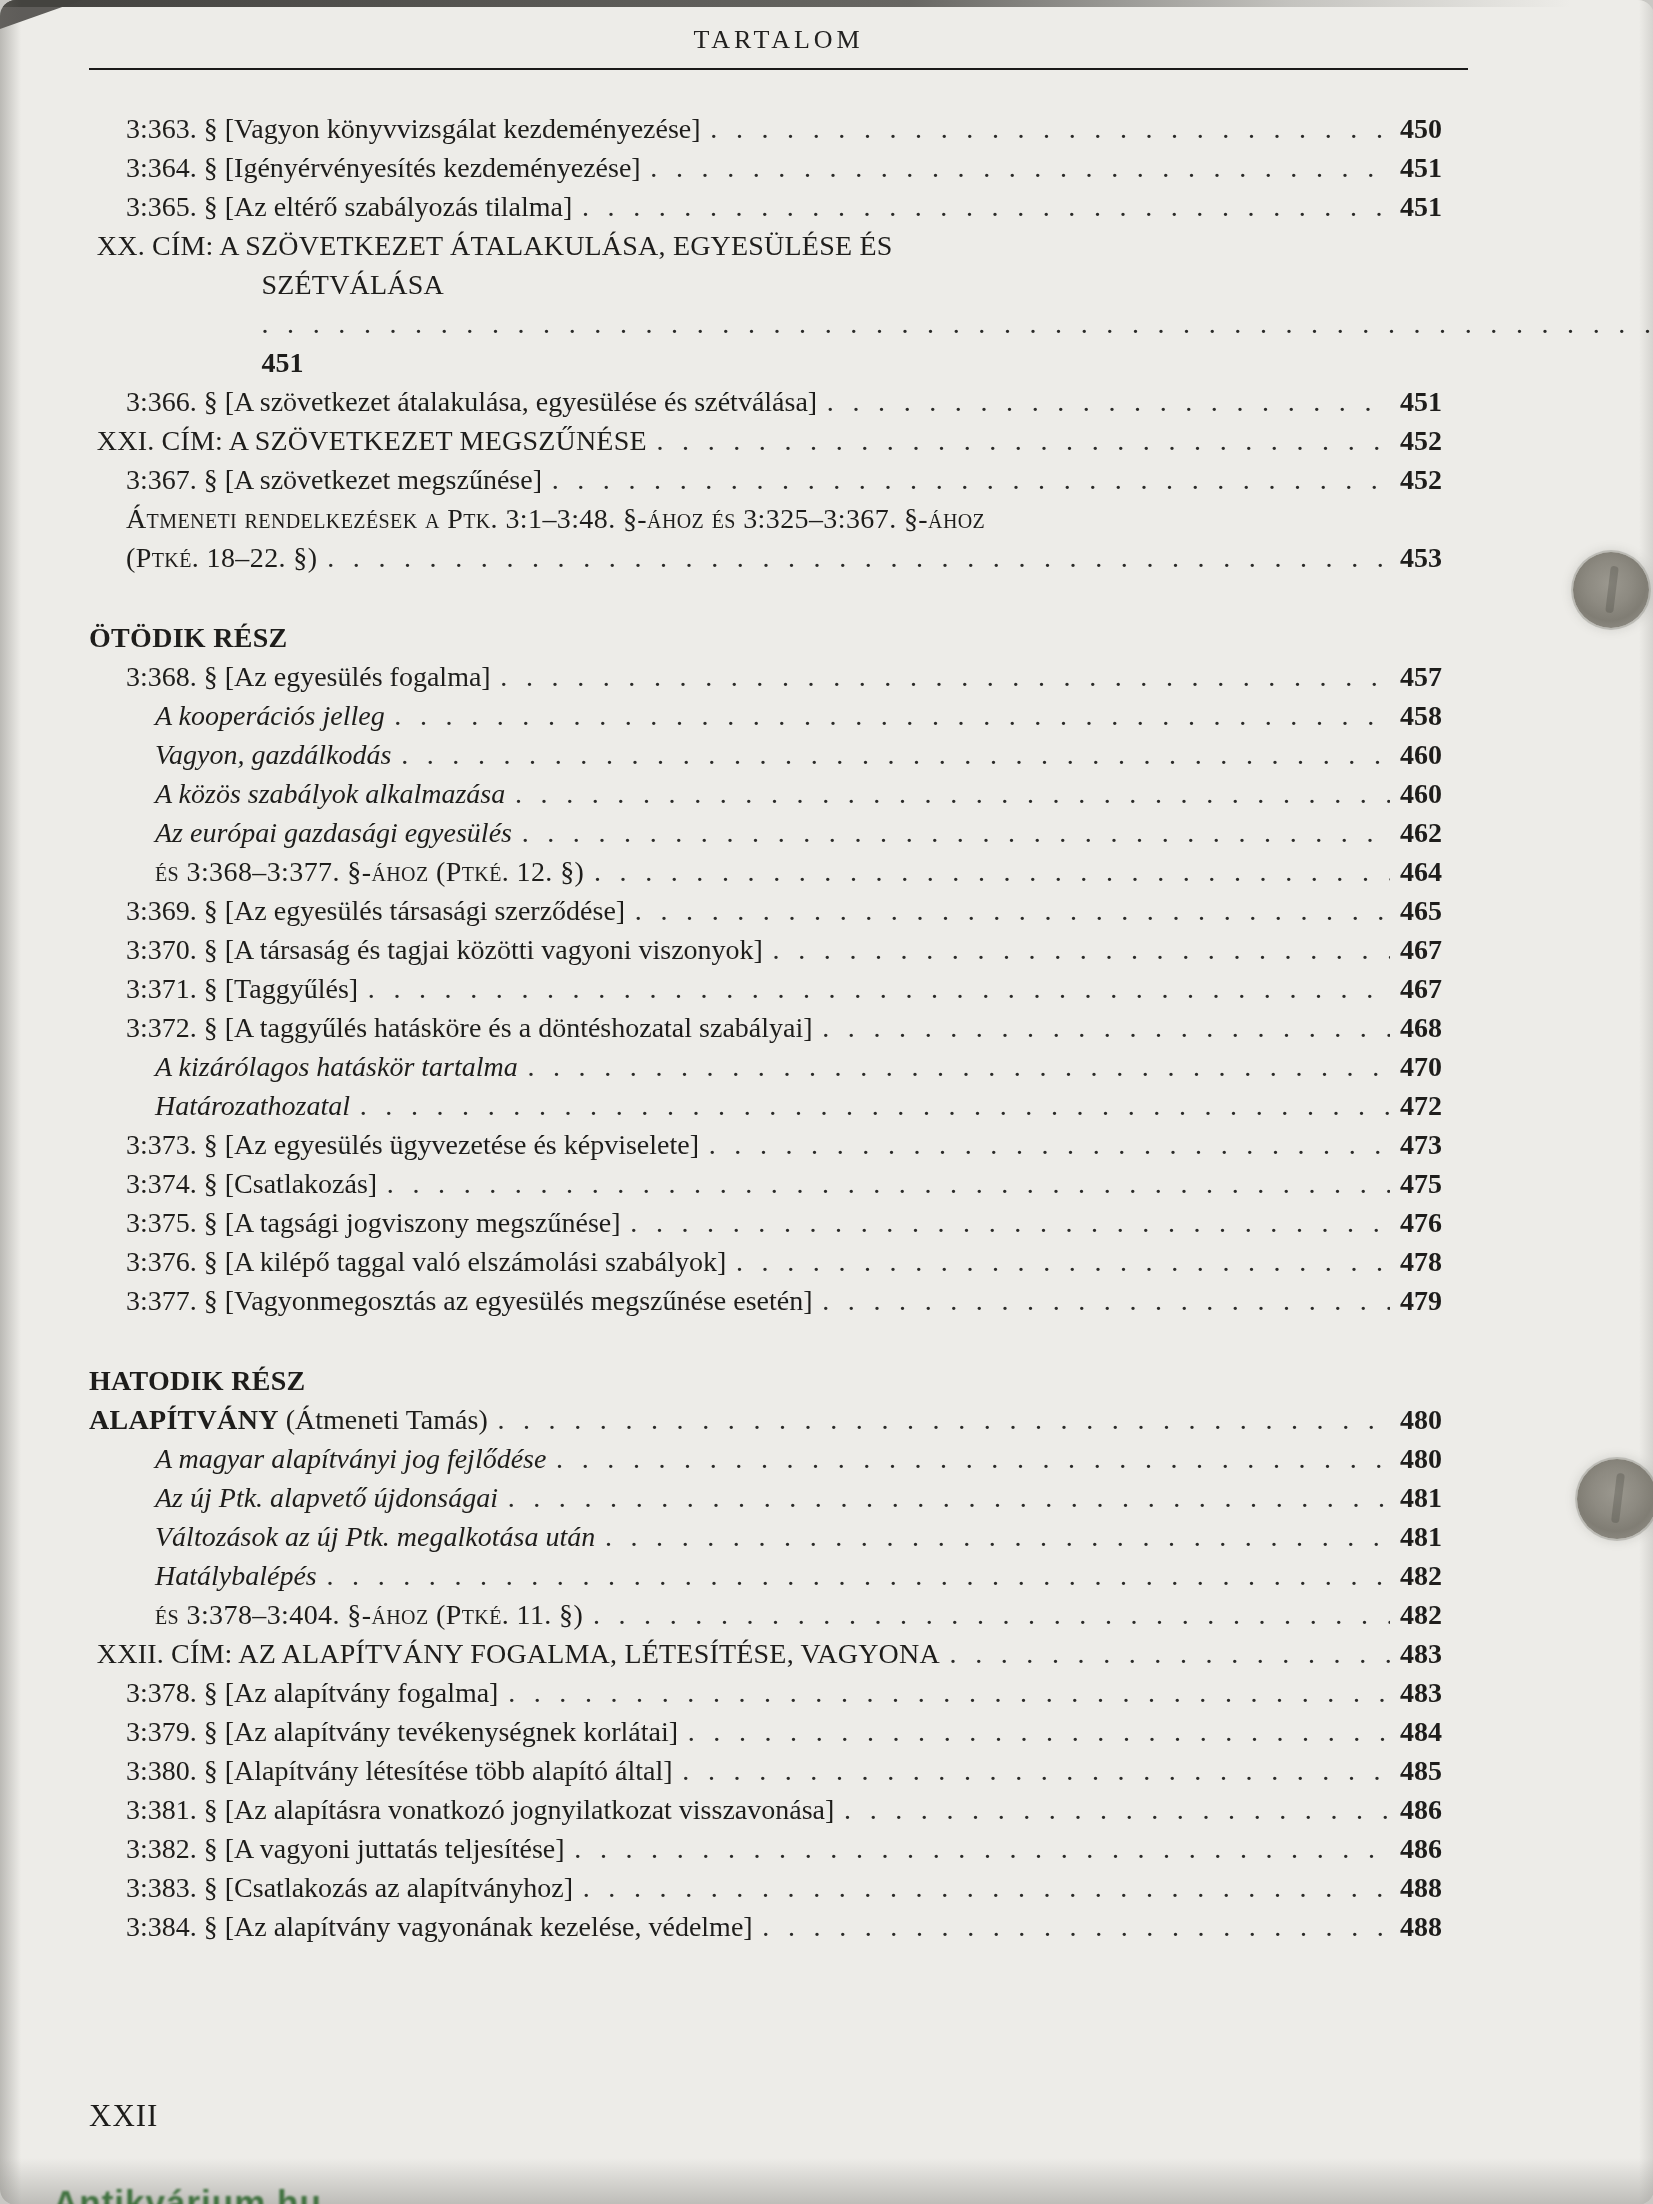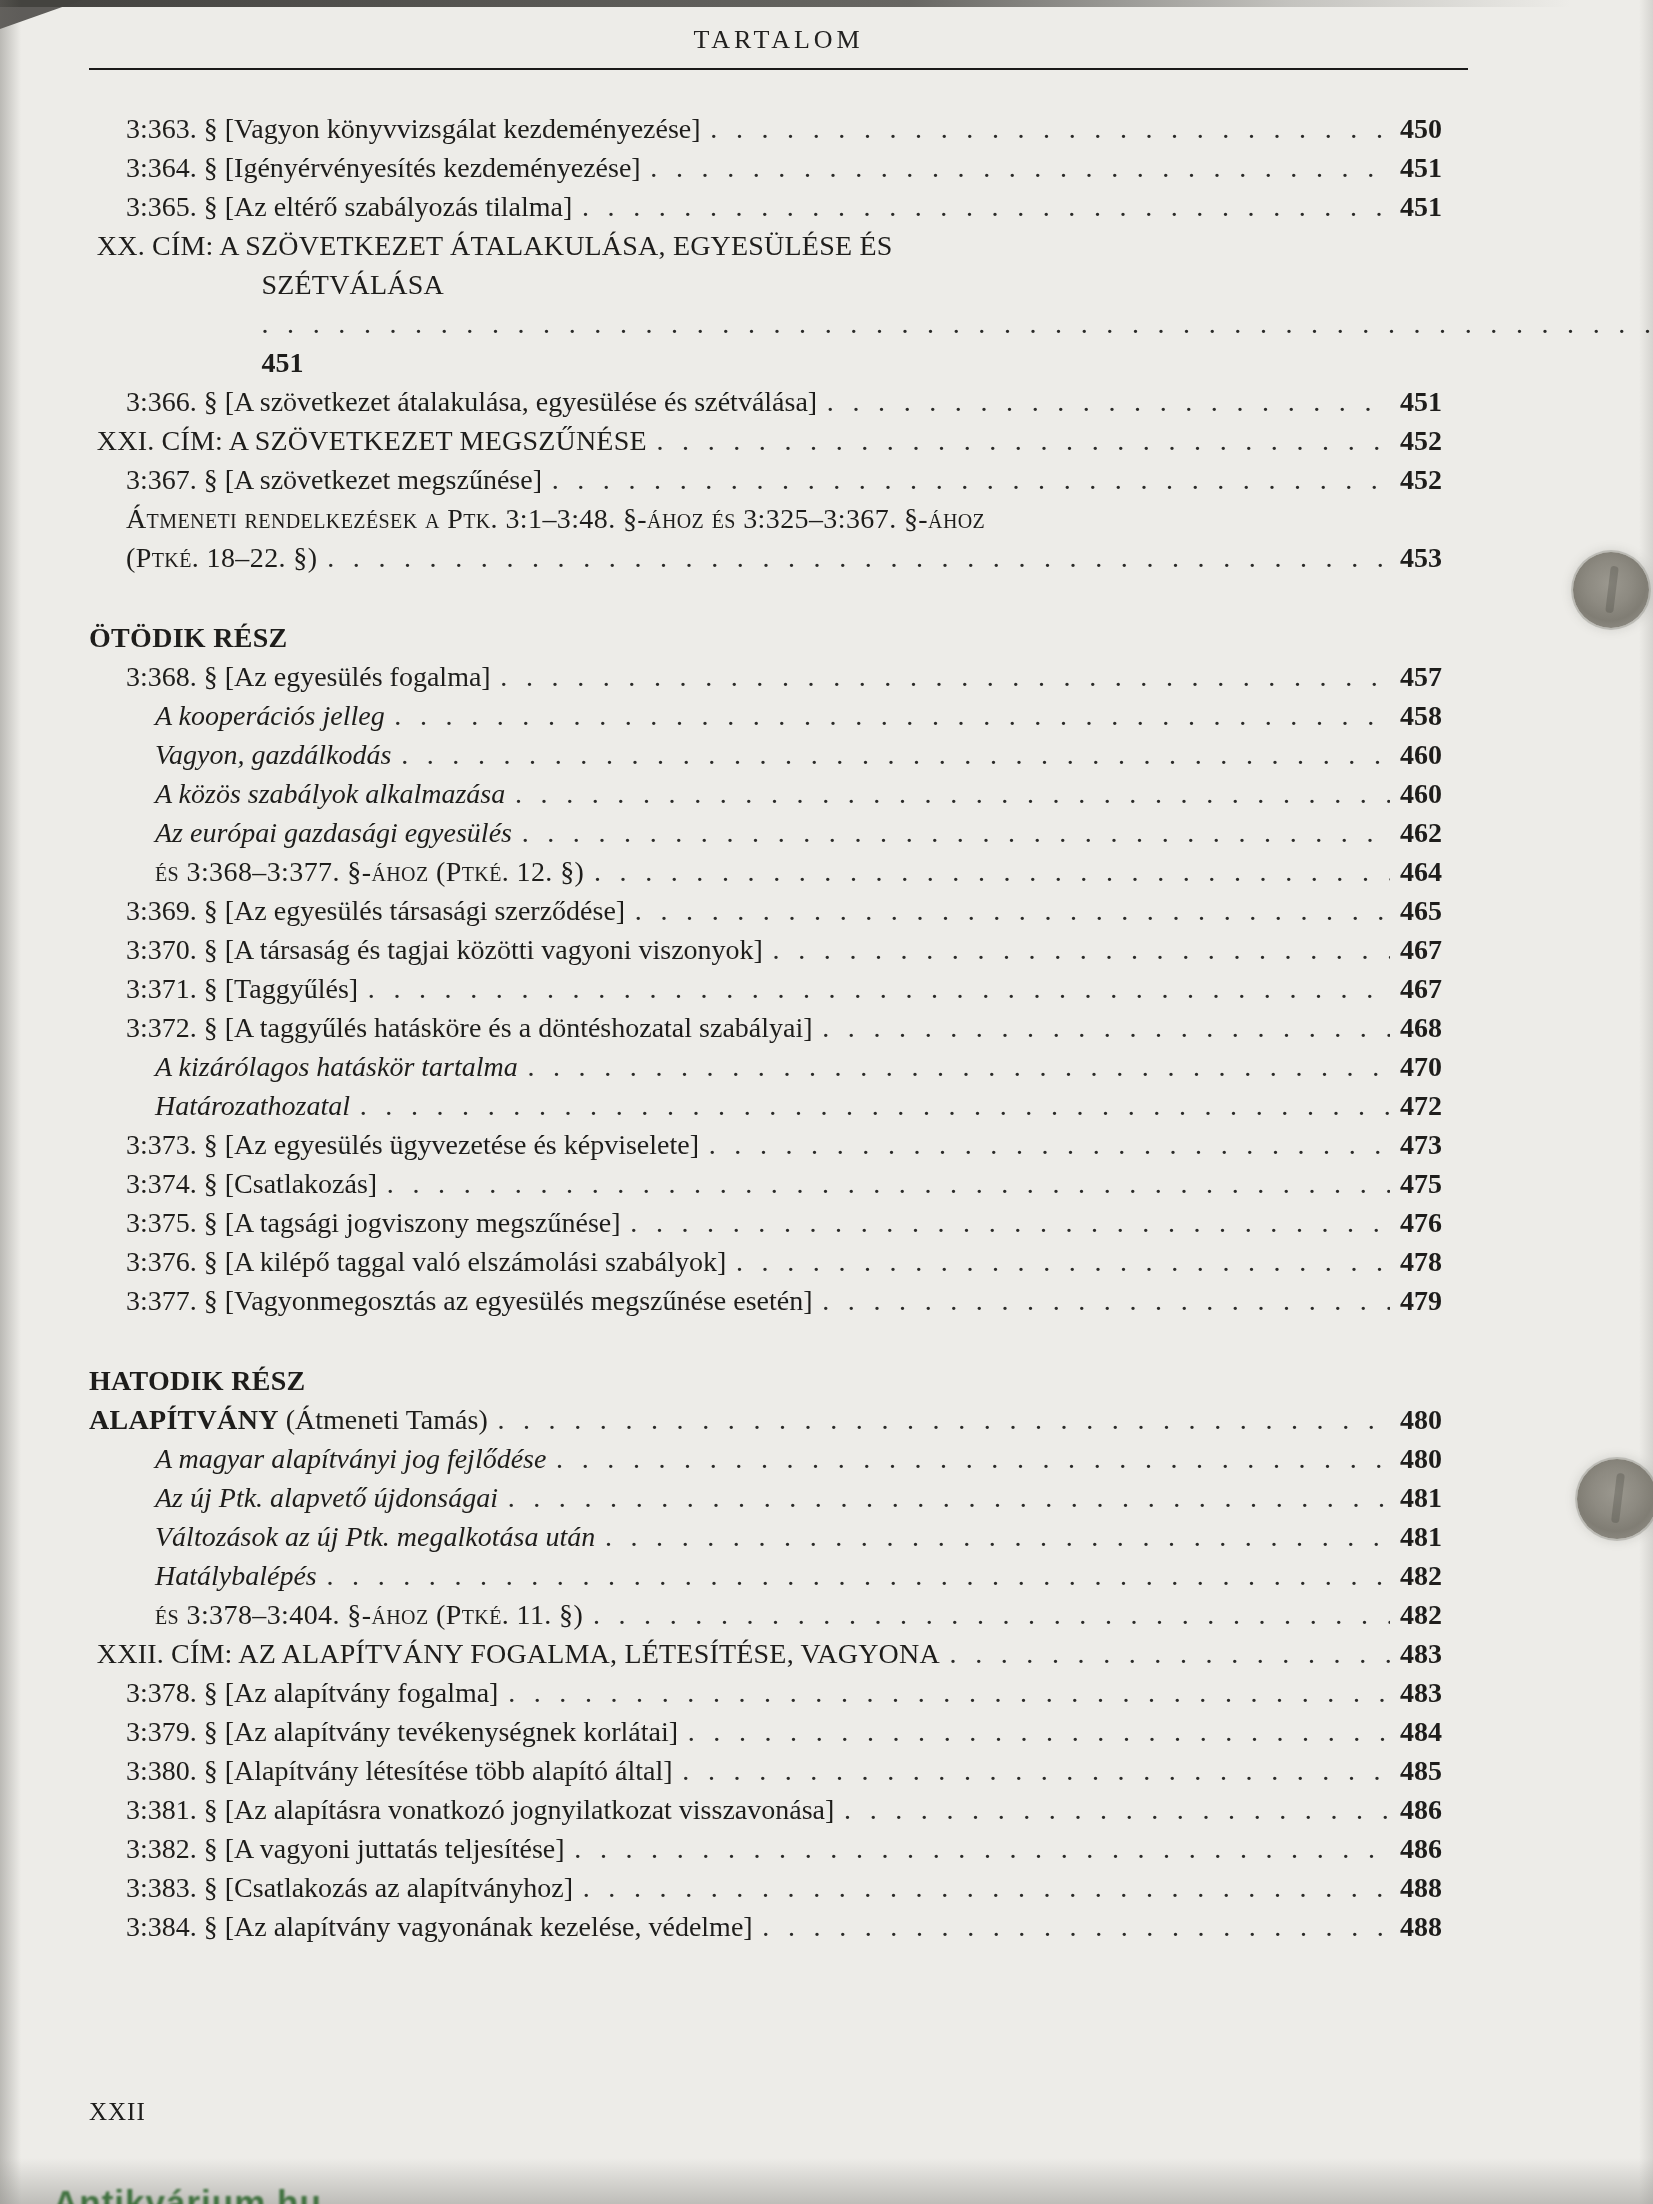--- a/index.html
+++ b/index.html
@@ -9,20 +9,21 @@
     font-family: "Liberation Serif", "DejaVu Serif", serif;
   }
   .scan {
     position: relative;
     width: 1654px;
     height: 2205px;
     overflow: hidden;
     background: linear-gradient(180deg, #e7e6e2 0%, #edece8 8%, #efeeea 55%, #ebeae6 92%, #dfded a 100%);
     background-color: #edece8;
     color: #1e1d1b;
+    border-radius: 16px;
   }
   
   .edge-top {
     position: absolute; top: 0; left: 0; width: 100%; height: 6.8px;
     background: linear-gradient(90deg, rgba(48,47,44,0.9), rgba(70,69,65,0.8) 55%, rgba(120,119,114,0.35) 78%, rgba(200,199,194,0) 95%);
   }
   .corner-tl {
     position: absolute; top: 0; left: 0; width: 82px; height: 29px;
     background: #44433f;
     clip-path: polygon(0 0, 100% 0, 0 100%);
@@ -101,21 +102,21 @@
     flex: 0 0 auto;
     min-width: 68px;
     text-align: left;
     font-weight: bold;
   }
 
   .folio {
     position: absolute;
     left: 89px;
     top: 2098px;
-    font-size: 25px;
+    font-size: 31px;
     letter-spacing: 1px;
   }
 
   
   .hole {
     position: absolute;
     border-radius: 50%;
     background: radial-gradient(circle at 48% 42%, #9b988f 0%, #8d8a81 38%, #807d74 62%, #8f8c84 82%, #a3a098 100%);
     box-shadow: 0 0 0 1.9px rgba(130,128,120,0.35), 0 0 11.6px rgba(90,88,82,0.28);
   }

